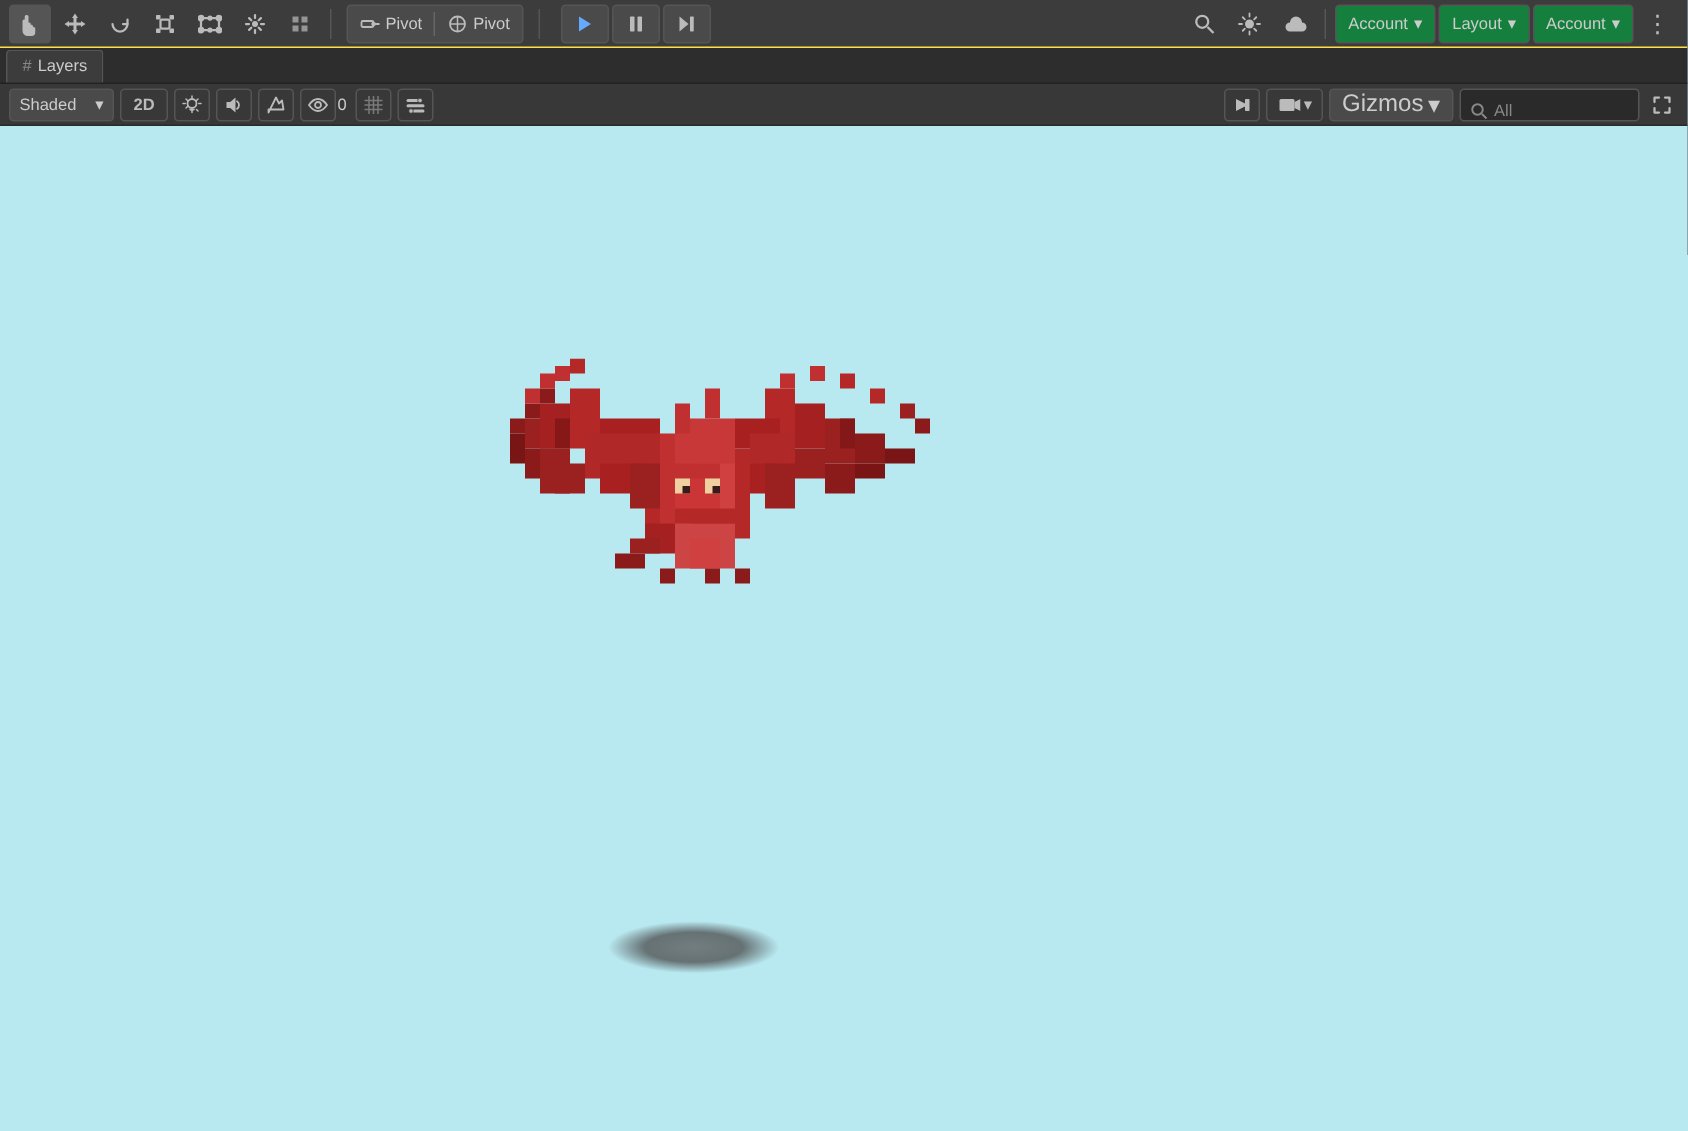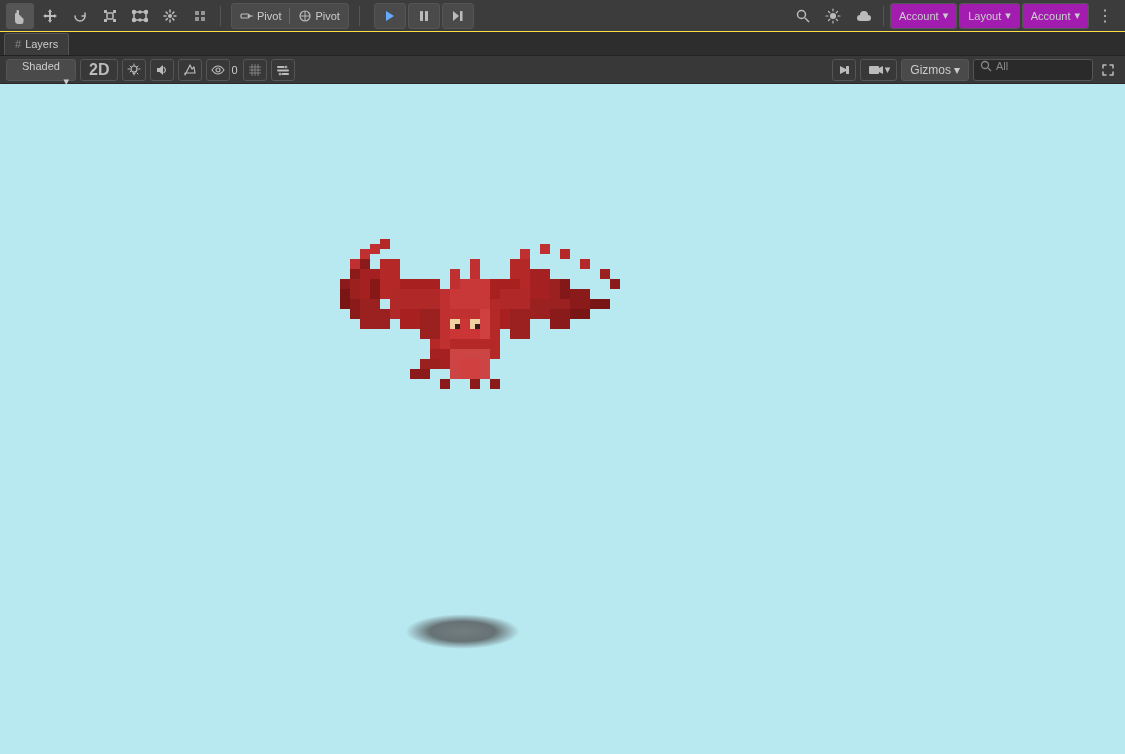--- a/index.html
+++ b/index.html
@@ -73,21 +73,21 @@
       border-radius: 3px;
       color: #bbb;
       display: flex; align-items: center; justify-content: center;
       cursor: pointer;
       font-size: 14px;
     }
     .spacer { flex: 1; }
     .dropdown-btn {
       height: 26px;
       padding: 0 8px;
-      background: #a21caf;
+      background: #15803d;
       border: 1px solid #555;
       border-radius: 3px;
       color: #ccc;
       cursor: pointer;
       display: flex; align-items: center; gap: 4px;
       font-size: 11px;
     }
     .more-btn {
       width: 28px;
       height: 26px;
@@ -137,21 +137,20 @@
       height: 22px;
       padding: 0 6px;
       background: #4a4a4a;
       border: 1px solid #555;
       border-radius: 3px;
       color: #ccc;
       cursor: pointer;
       display: flex; align-items: center; gap: 3px;
       font-size: 11px;
       min-width: 70px;
-      flex-direction: column;
     }
     .sc-btn {
       height: 22px;
       min-width: 22px;
       padding: 0 4px;
       background: transparent;
       border: 1px solid #555;
       border-radius: 3px;
       color: #bbb;
       cursor: pointer;
@@ -161,32 +160,32 @@
     .sc-separator { flex: 1; }
     .gizmos-btn {
       height: 22px;
       padding: 0 8px;
       background: #4a4a4a;
       border: 1px solid #555;
       border-radius: 3px;
       color: #ccc;
       cursor: pointer;
       display: flex; align-items: center; gap: 3px;
-      font-size: 12px;
+      font-size: 16px;
     }
     .search-field {
       height: 22px;
       padding: 0 6px;
       background: #2a2a2a;
       border: 1px solid #555;
       border-radius: 3px;
       color: #ccc;
       font-size: 11px;
       width: 120px;
-      display: flex; align-items: flex-start; gap: 4px;
+      display: flex; align-items: flex-end; gap: 4px;
     }
     .expand-btn {
       height: 22px;
       width: 22px;
       background: transparent;
       border: none;
       color: #bbb;
       cursor: pointer;
       display: flex; align-items: center; justify-content: center;
       font-size: 12px;
@@ -377,21 +376,21 @@
   </div>
 </div>
 
 <div id="scene-controls">
 
   <div class="sc-dropdown">
     <span>Shaded</span>
     <span style="margin-left:auto;">▾</span>
   </div>
 
-  <button class="sc-btn" style="padding:0 8px; font-size:16px; font-weight:bold;text-align:right;">
+  <button class="sc-btn" style="padding:0 8px; font-size:11px; font-weight:bold;text-align:right;">
     <span>2D</span>
   </button>
 
   <button class="sc-btn">
     <svg width="14" height="14" viewBox="0 0 14 14" fill="#bbb">
       <circle cx="7" cy="6" r="3" fill="none" stroke="#bbb" stroke-width="1.2"></circle>
       <path d="M7 1v1.5M7 10.5V12M1 6h1.5M11.5 6H13M3 3l1 1M10 10l1 1M3 9l1-1M10 4l1-1" stroke="#bbb" stroke-width="1" stroke-linecap="round"></path>
       <path d="M5 9.5c0 .8.9 1.5 2 1.5s2-.7 2-1.5H5z" fill="#bbb"></path>
     </svg>
   </button>

